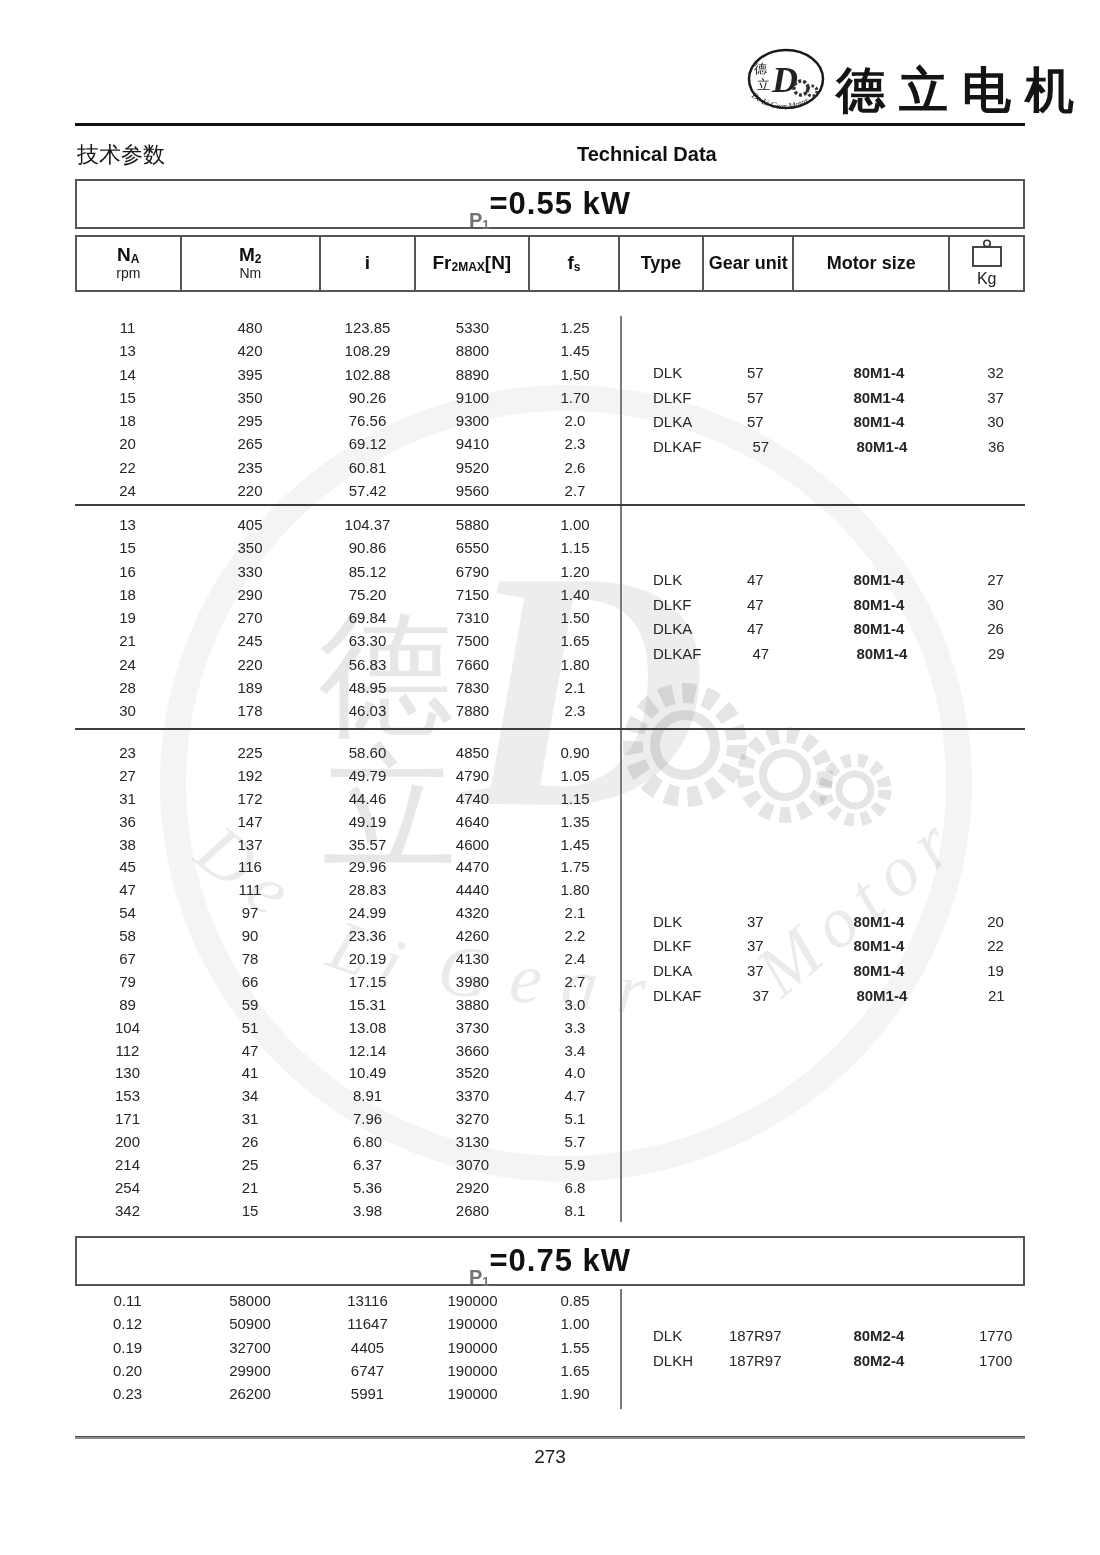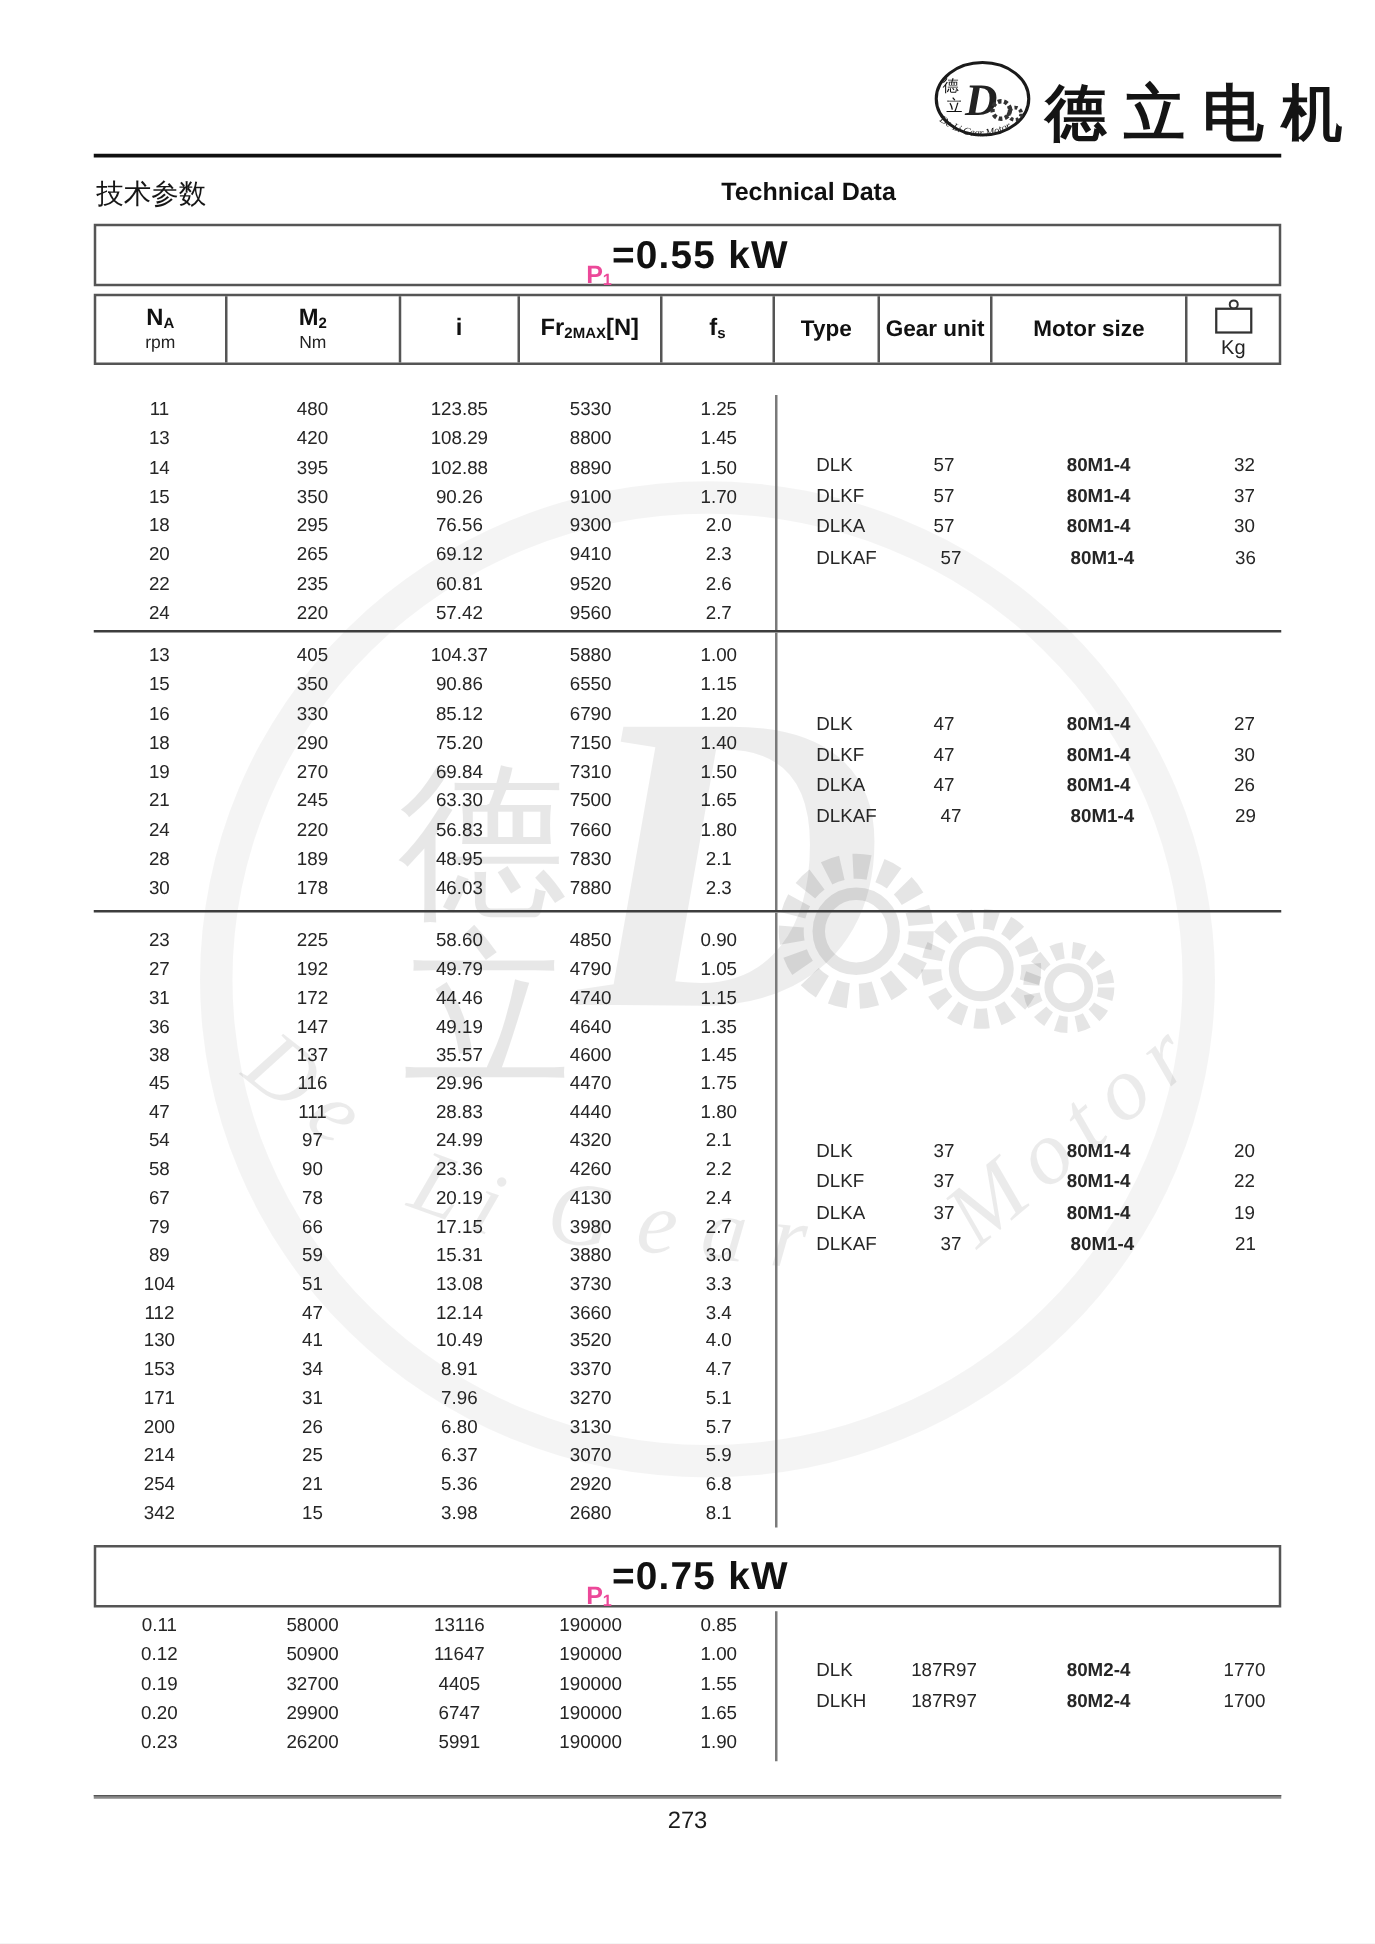--- a/index.html
+++ b/index.html
@@ -28,21 +28,21 @@
   .brand-name{position:absolute;left:836px;top:58px;z-index:2;font-family:"Liberation Serif",serif;
     font-weight:bold;font-size:49px;letter-spacing:14px;color:#141414;white-space:nowrap;}
   .rule-top{position:absolute;left:75px;top:123px;width:950px;height:3px;background:#101010;z-index:1;}
   .title-zh{position:absolute;left:77px;top:140px;font-size:22px;color:#161616;z-index:2;}
   .title-en{position:absolute;left:577px;top:143px;font-size:20px;font-weight:bold;color:#101010;z-index:2;}
   
   .banner{position:absolute;left:75px;width:950px;height:50px;border:2px solid #555;box-sizing:border-box;
     display:flex;align-items:center;justify-content:center;background:transparent;z-index:1;}
   .banner-1{top:179px;}
   .banner-2{top:1236px;}
-  .pw-small{font-size:20px;font-weight:bold;color:#ec4899;margin-top:32px;}
+  .pw-small{font-size:20px;font-weight:bold;color:#737373;margin-top:32px;}
   .pw-sub{font-size:13px;font-weight:bold;vertical-align:-2px;}
   .pw-big{font-size:31px;font-weight:900;color:#111;letter-spacing:1px;}
   
   .thead{position:absolute;left:75px;top:235px;width:950px;height:57px;display:flex;
     border:2px solid #555;box-sizing:border-box;z-index:1;}
   .hcell{border-right:2px solid #555;box-sizing:border-box;display:flex;flex-direction:column;
     align-items:center;justify-content:center;line-height:1.1;}
   .hcell:last-child{border-right:none;}
   .h-main{font-size:19px;font-weight:bold;color:#111;}
   .h-sub{font-size:12px;font-weight:bold;vertical-align:-2px;}

